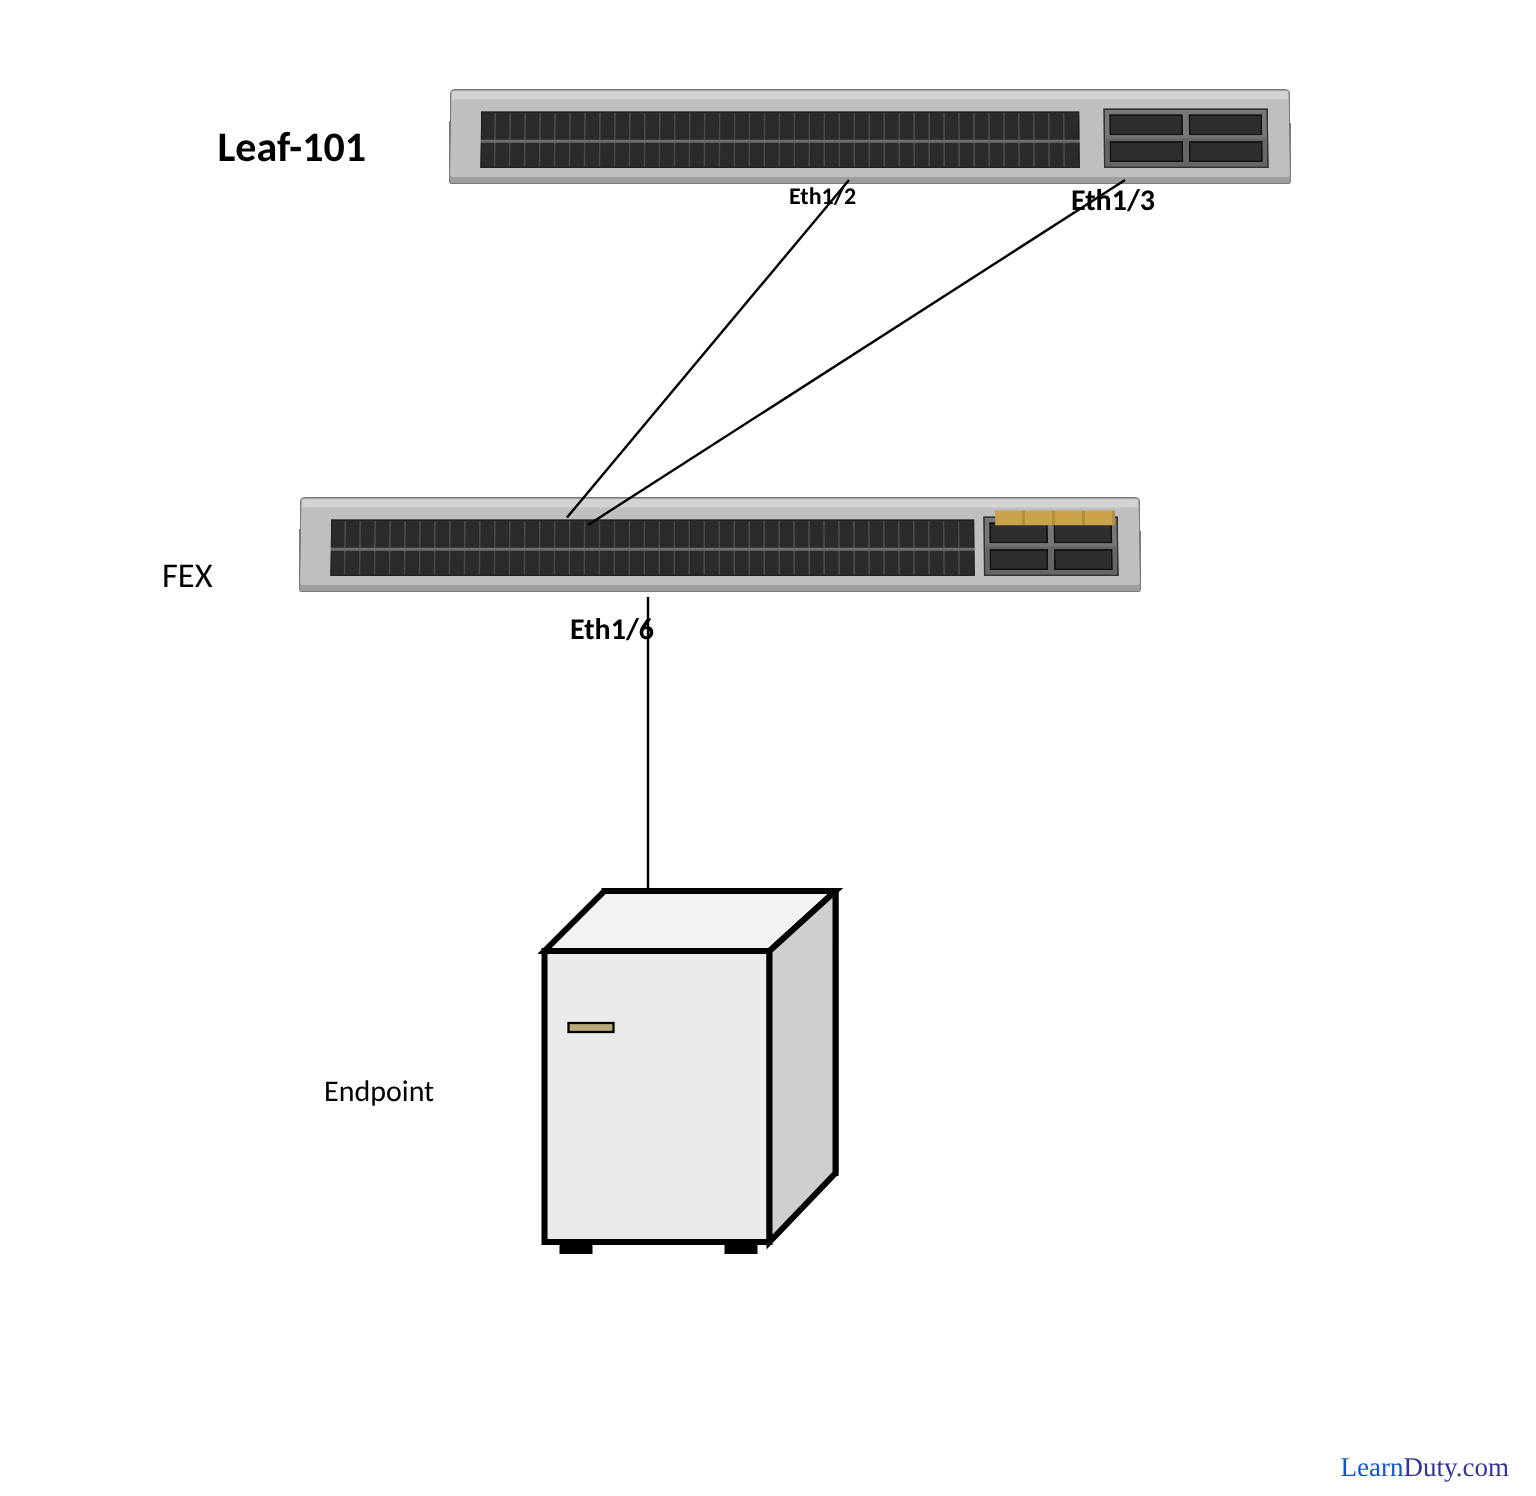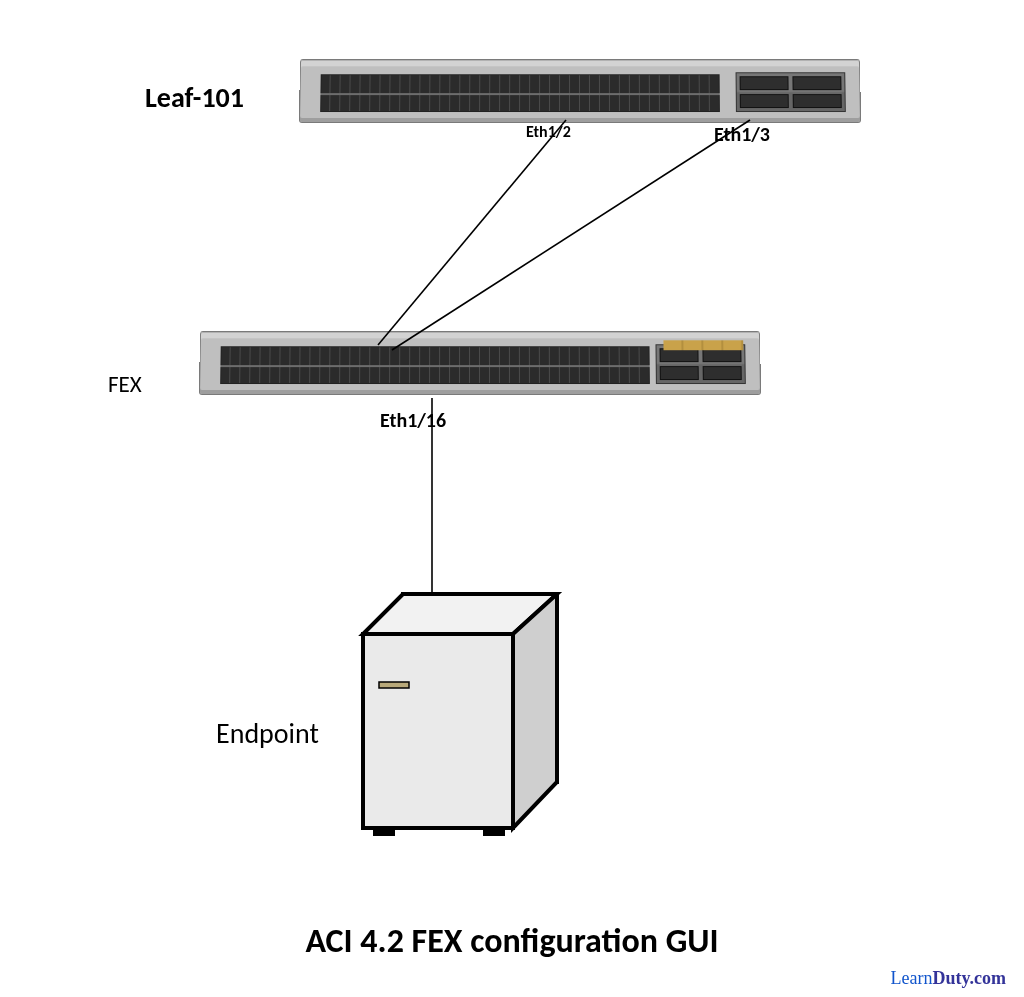--- a/index.html
+++ b/index.html
@@ -21,38 +21,38 @@
   .label {
     position: absolute;
     font-weight: 700;
     white-space: nowrap;
   }
   .label-leaf   { left: 145px; top: 80px; font-size: 28px; }
   .label-fex    { left: 108px; top: 370px; font-size: 23px; font-weight: 400; font-family: "Calibri", Arial, sans-serif; }
   .label-eth12  { left: 526px; top: 122px; font-size: 16px; }
   .label-eth13  { left: 714px; top: 122px; font-size: 20px; }
   .label-eth112 { left: 380px; top: 408px; font-size: 20px; }
-  .label-endpoint { left: 216px; top: 716px; font-size: 28px; font-weight: 400; }
+  .label-endpoint { left: 216px; top: 716px; font-size: 20px; font-weight: 400; }
   .title {
     position: absolute;
     left: 0; right: 0;
     top: 920px;
     text-align: center;
     font-weight: 700;
     font-size: 34px;
   }
   .credit {
     position: absolute;
     right: 18px;
     bottom: 8px;
     font-family: Georgia, "Times New Roman", serif;
     font-size: 18px;
   }
   .credit .a { color: #1155cc; margin-top: 38px; }
-  .credit .b { color: #333399; font-weight: bold; }
+  .credit .b { color: #333399; }
 
   
   .switch {
     position: absolute;
     background: #bfbfbf;
     border-radius: 2px;
     box-shadow:
       inset 0 6px 0 #d3d3d3,   
       inset 0 -4px 0 #9e9e9e,  
       0 0 0 1px #7a7a7a;       
@@ -154,21 +154,21 @@
     <div class="portbay"></div>
     <div class="uplinks">
         <div></div>
         <div></div>
         <div></div>
         <div></div>
       </div>
     <div class="sfp"></div>
   </div>
   <div class="label label-fex">FEX</div>
-  <div class="label label-eth112">Eth1/16</div>
+  <div class="label label-eth112">Eth1/6</div>
 
   <div class="server-wrap">
     <svg viewBox="0 0 220 250" width="220" height="250">
 
       <polygon points="48,2 202,2 202,190 48,190" fill="#d9d9d9" stroke="#000" stroke-width="4"></polygon>
 
       <polygon points="48,2 202,2 158,42 8,42" fill="#f2f2f2" stroke="#000" stroke-width="4"></polygon>
 
       <polygon points="8,42 158,42 158,236 8,236" fill="#eaeaea" stroke="#000" stroke-width="4"></polygon>
 
@@ -184,19 +184,18 @@
 
   <svg class="lines">
 
     <line x1="566" y1="120" x2="378" y2="345"></line>
 
     <line x1="750" y1="120" x2="392" y2="350"></line>
 
     <line x1="432" y1="398" x2="432" y2="596"></line>
   </svg>
 
-  <div class="title">ACI 4.2 FEX configuration GUI</div>
 
   <div class="credit">
     <span class="a">Learn</span><span class="b">Duty.com</span>
   </div>
 
 </div>
 
 </body></html>

